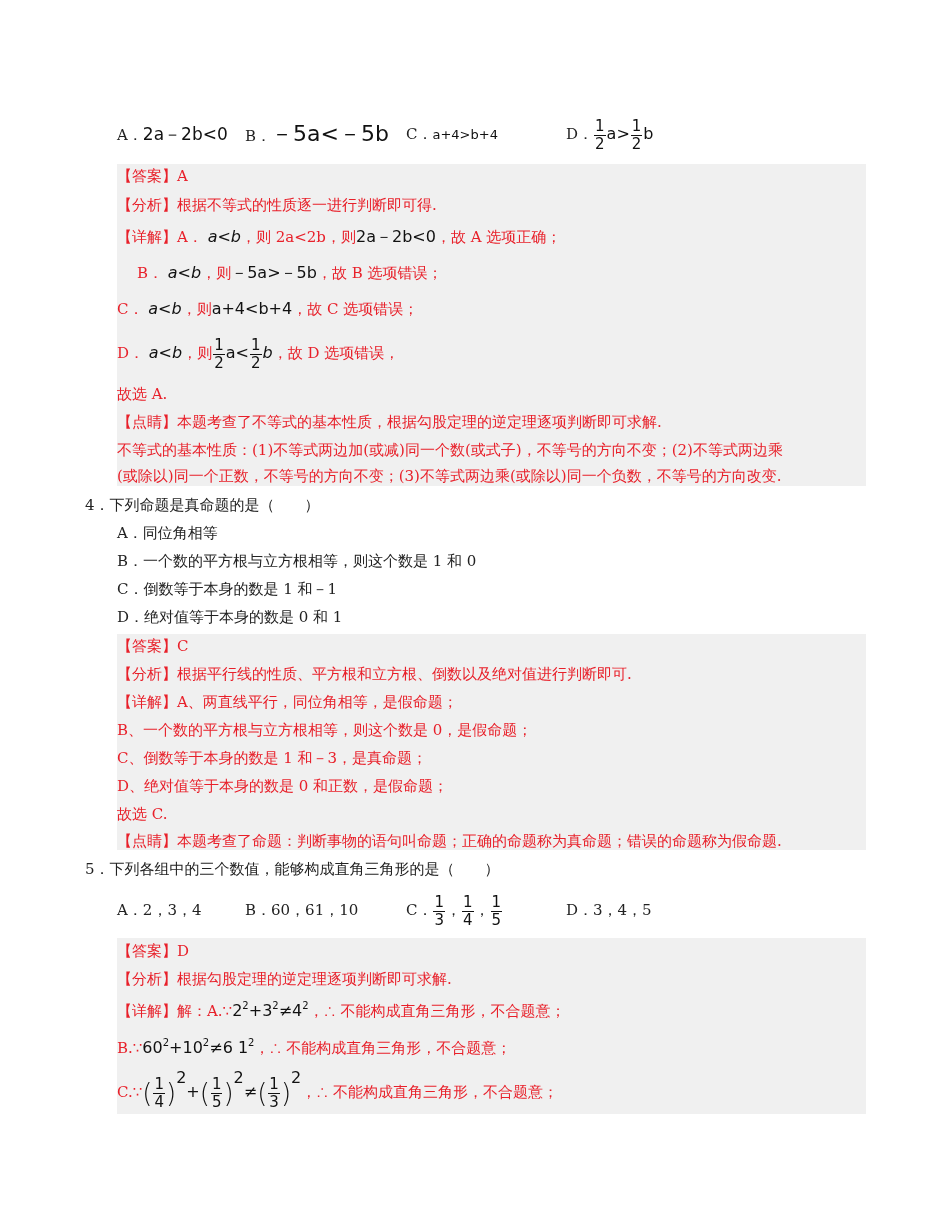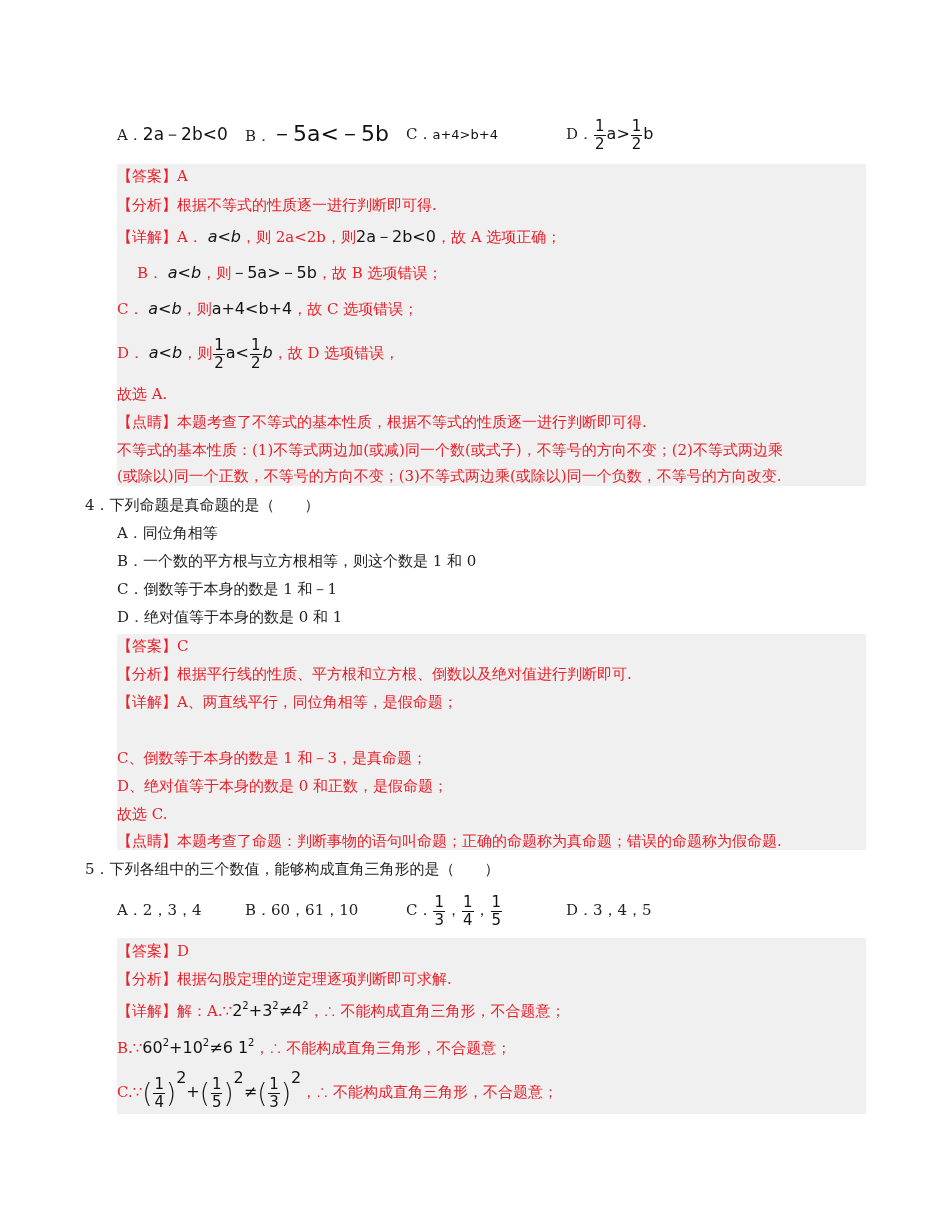--- a/index.html
+++ b/index.html
@@ -65,21 +65,21 @@
     <span>D．</span> <span class="math mi">a&lt;b</span><span>，则</span><span class="frac">
         <span class="num">1</span>
         <span class="den">2</span>
       </span><span class="math">a&lt;</span><span class="frac">
         <span class="num">1</span>
         <span class="den">2</span>
       </span><span class="math mi">b</span><span>，故 D 选项错误，</span>
   </div>
   <div class="line red" style="left:117px;top:384px;">故选 A.</div>
   <div class="line red" style="left:117px;top:412px;">
-    <span>【点睛】</span><span>本题考查了不等式的基本性质，根据不等式的性质逐一进行判断即可得.</span>
+    <span>【点睛】</span><span>本题考查了不等式的基本性质，根据勾股定理的逆定理逐项判断即可求解.</span>
   </div>
   <div class="line red" style="left:117px;top:440px;">不等式的基本性质：(1)不等式两边加(或减)同一个数(或式子)，不等号的方向不变；(2)不等式两边乘</div>
   <div class="line red" style="left:117px;top:466px;">(或除以)同一个正数，不等号的方向不变；(3)不等式两边乘(或除以)同一个负数，不等号的方向改变.</div>
 
   <div class="line blk" style="left:85px;top:495px;">
     <span>4．</span><span>下列命题是真命题的是（　　）</span>
   </div>
   <div class="line blk" style="left:117px;top:523px;">A．同位角相等</div>
   <div class="line blk" style="left:117px;top:551px;">B．一个数的平方根与立方根相等，则这个数是 1 和 0</div>
   <div class="line blk" style="left:117px;top:579px;">C．倒数等于本身的数是 1 和－1</div>
@@ -89,20 +89,21 @@
 
   <div class="line red" style="left:117px;top:636px;">
     <span>【答案】</span><span>C</span>
   </div>
   <div class="line red" style="left:117px;top:664px;">
     <span>【分析】</span><span>根据平行线的性质、平方根和立方根、倒数以及绝对值进行判断即可.</span>
   </div>
   <div class="line red" style="left:117px;top:692px;">
     <span>【详解】</span><span>A、两直线平行，同位角相等，是假命题；</span>
   </div>
+  <div class="line red" style="left:117px;top:720px;">B、一个数的平方根与立方根相等，则这个数是 0，是假命题；</div>
   <div class="line red" style="left:117px;top:748px;">C、倒数等于本身的数是 1 和－3，是真命题；</div>
   <div class="line red" style="left:117px;top:776px;">D、绝对值等于本身的数是 0 和正数，是假命题；</div>
   <div class="line red" style="left:117px;top:804px;">故选 C.</div>
   <div class="line red" style="left:117px;top:831px;">
     <span>【点睛】</span><span>本题考查了命题：判断事物的语句叫命题；正确的命题称为真命题；错误的命题称为假命题.</span>
   </div>
 
   <div class="line blk" style="left:85px;top:859px;">
     <span>5．</span><span>下列各组中的三个数值，能够构成直角三角形的是（　　）</span>
   </div>

